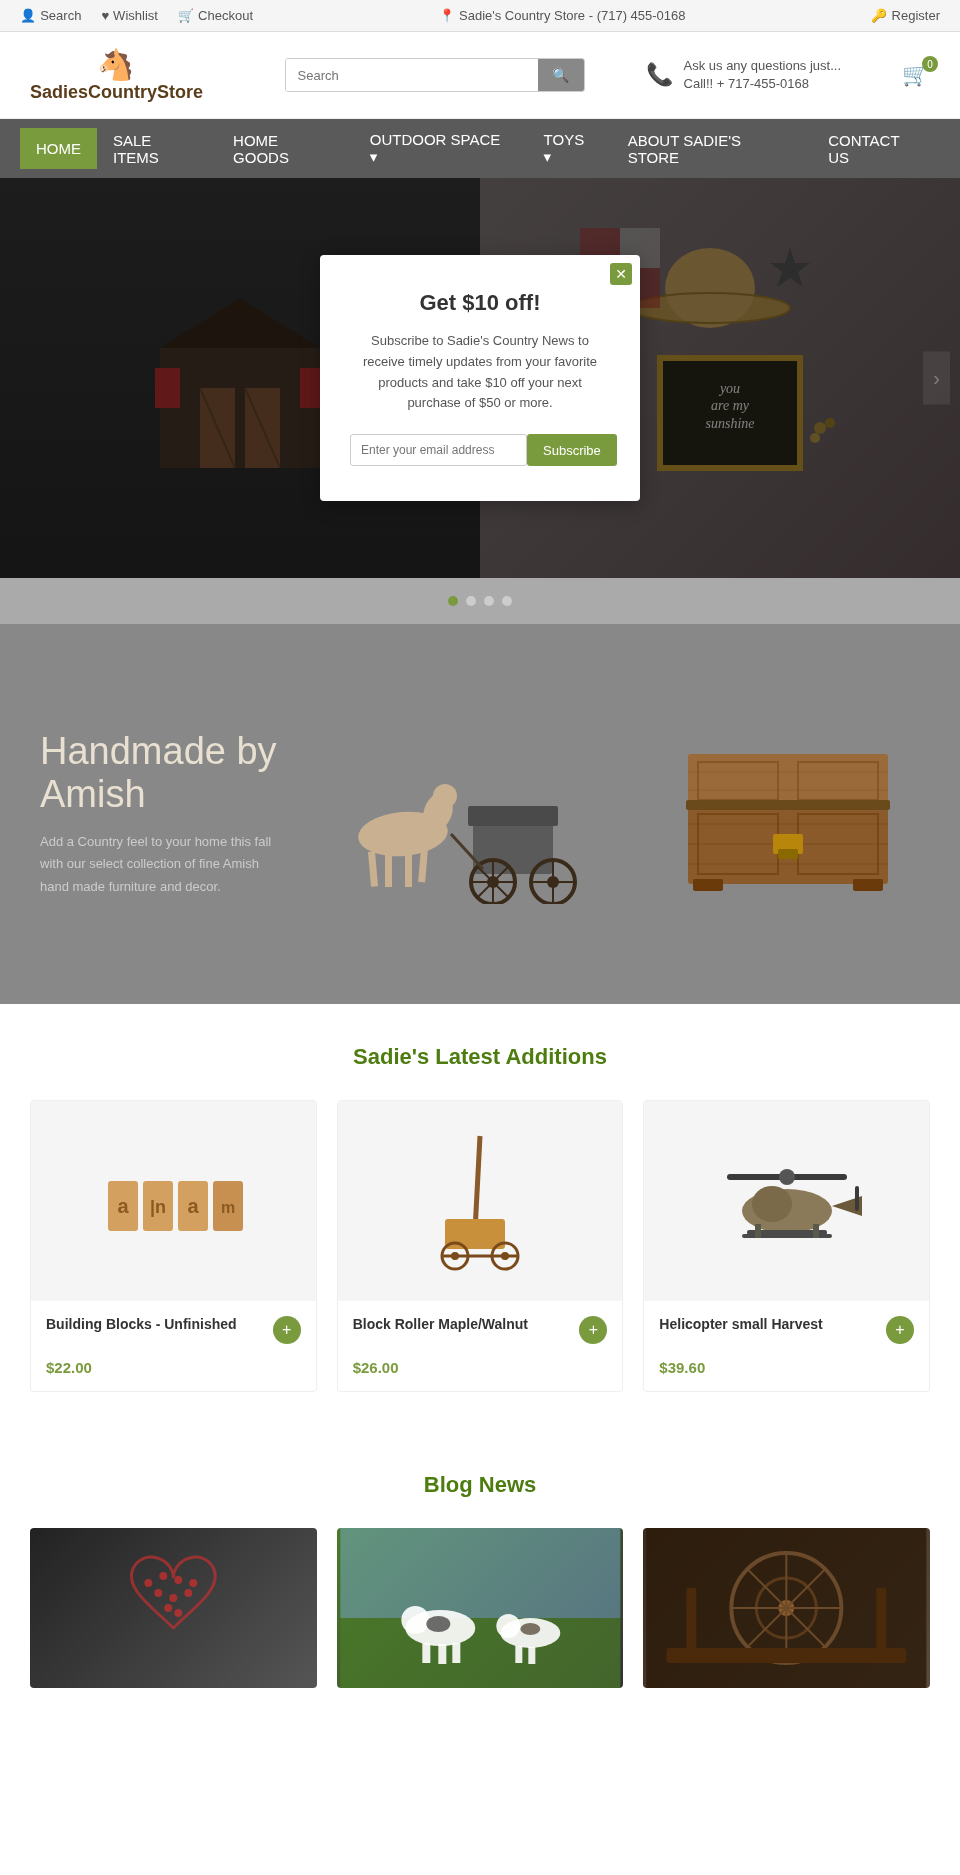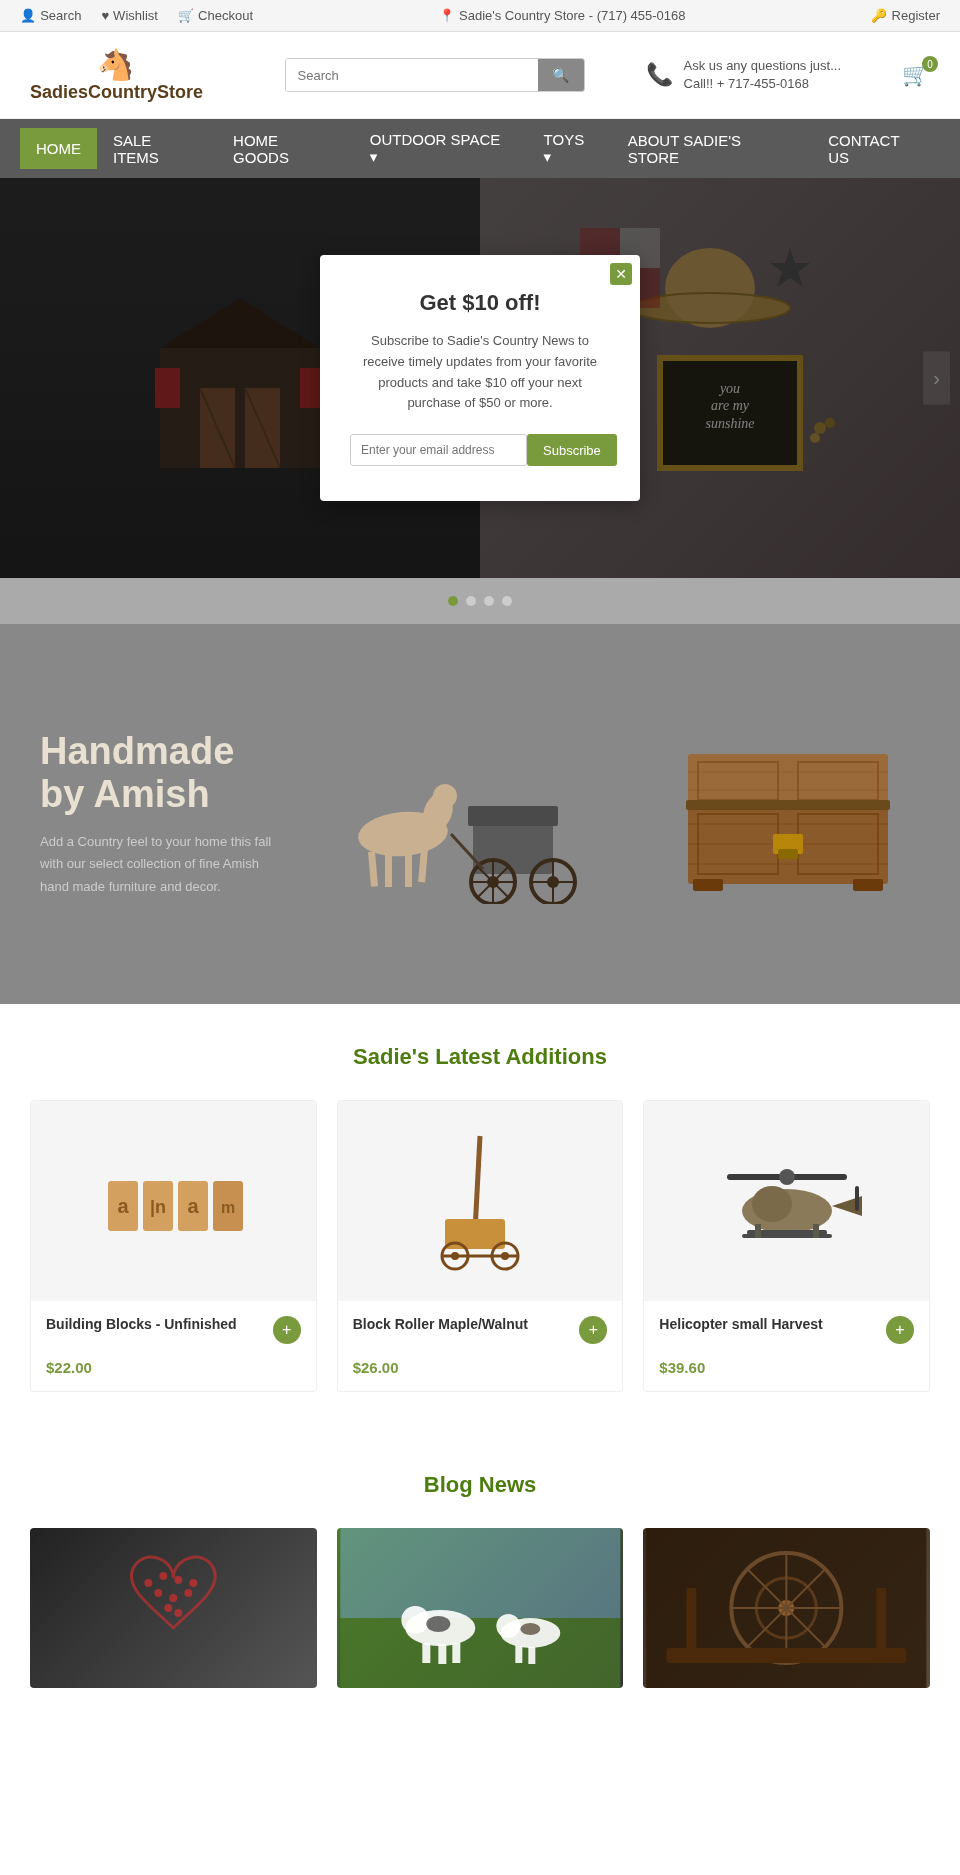--- a/index.html
+++ b/index.html
@@ -224,21 +224,21 @@
       gap: 40px;
       align-items: center;
       min-height: 380px;
     }
     .handmade-text {
       flex: 0 0 240px;
     }
     .handmade-title {
       font-size: 38px;
       color: #e8e0d0;
-      font-weight: 700;
+      font-weight: 400;
       margin-bottom: 15px;
     }
     .handmade-desc {
       font-size: 13px;
       color: #ccc;
       line-height: 1.7;
     }
     .handmade-images {
       flex: 1;
       display: flex;

